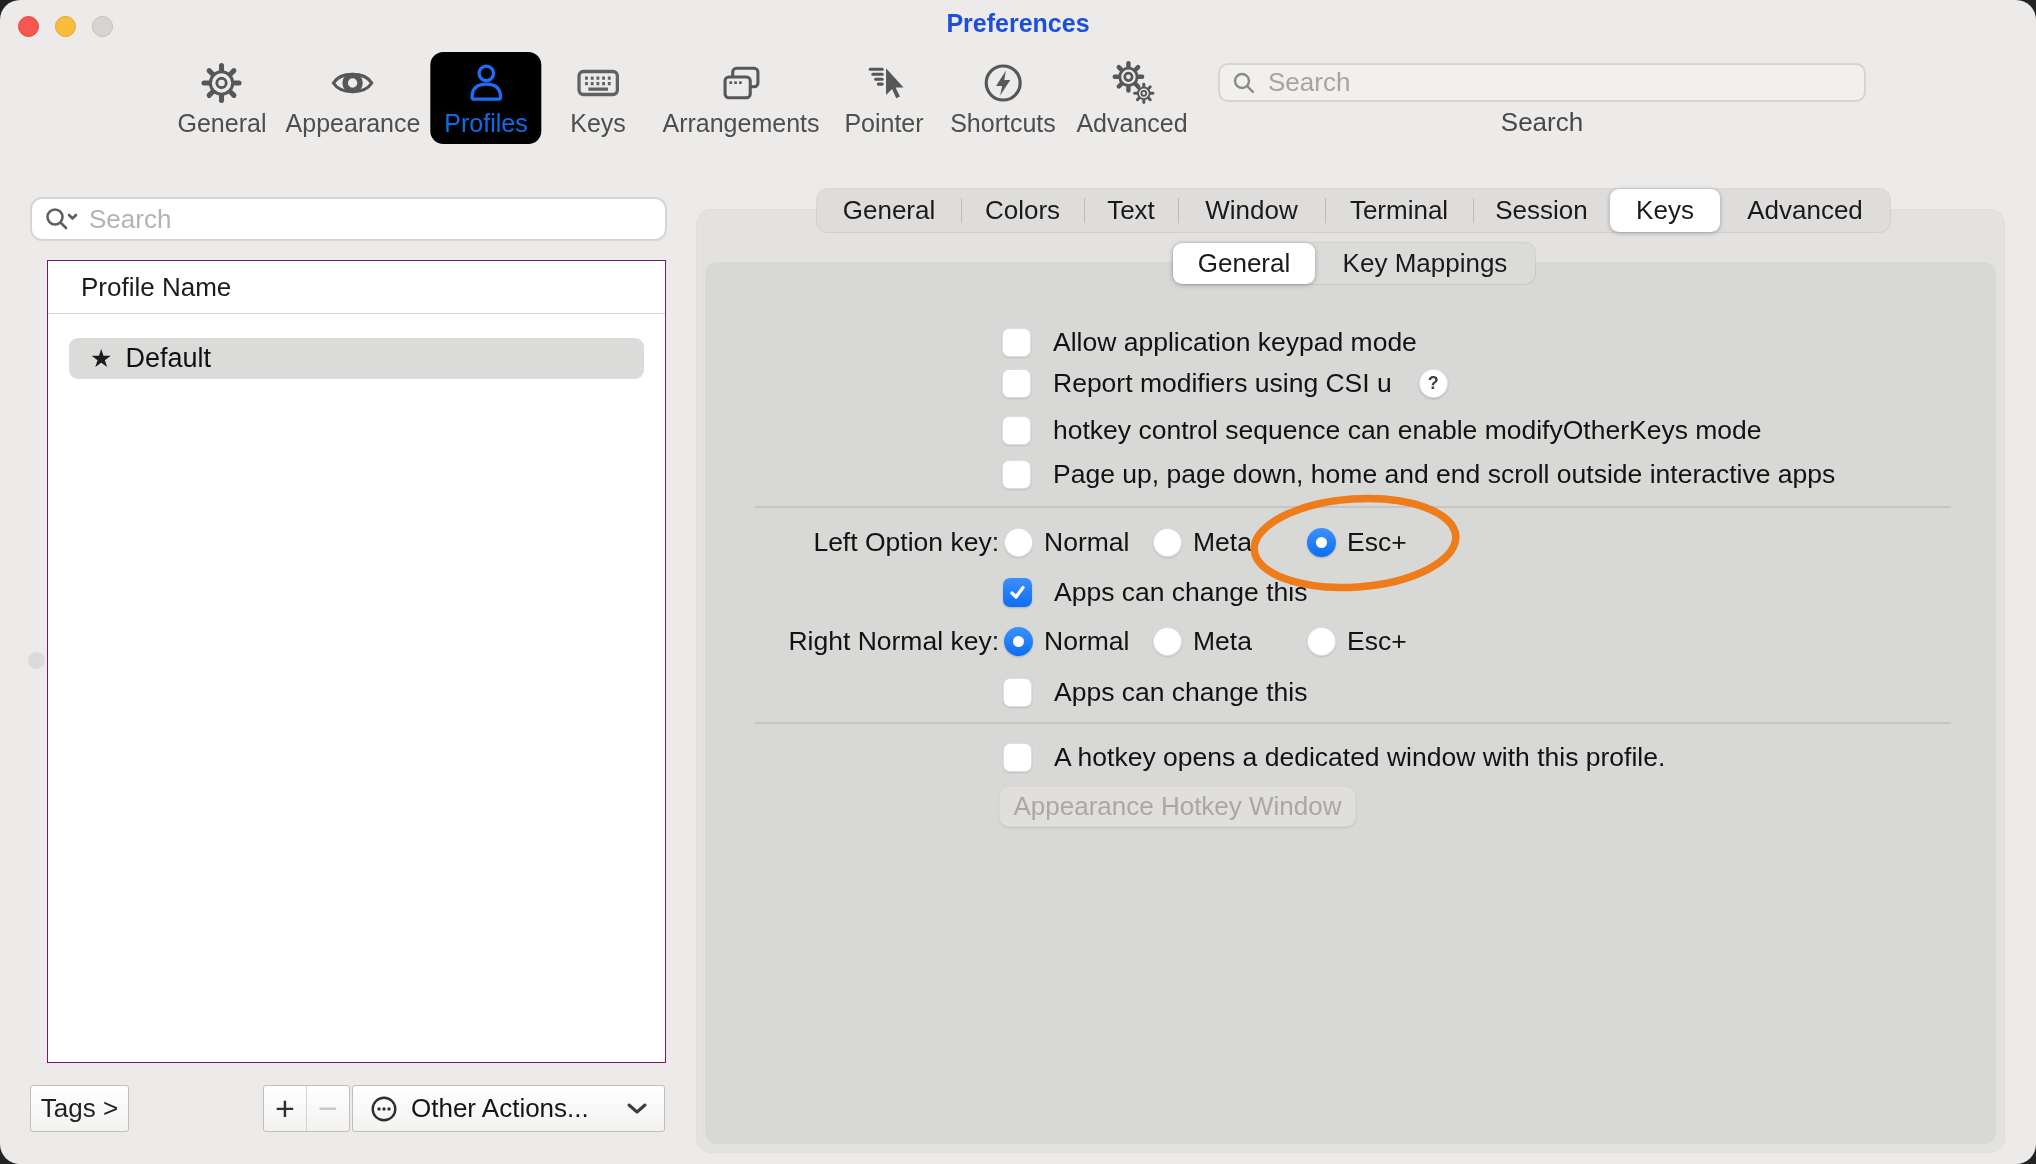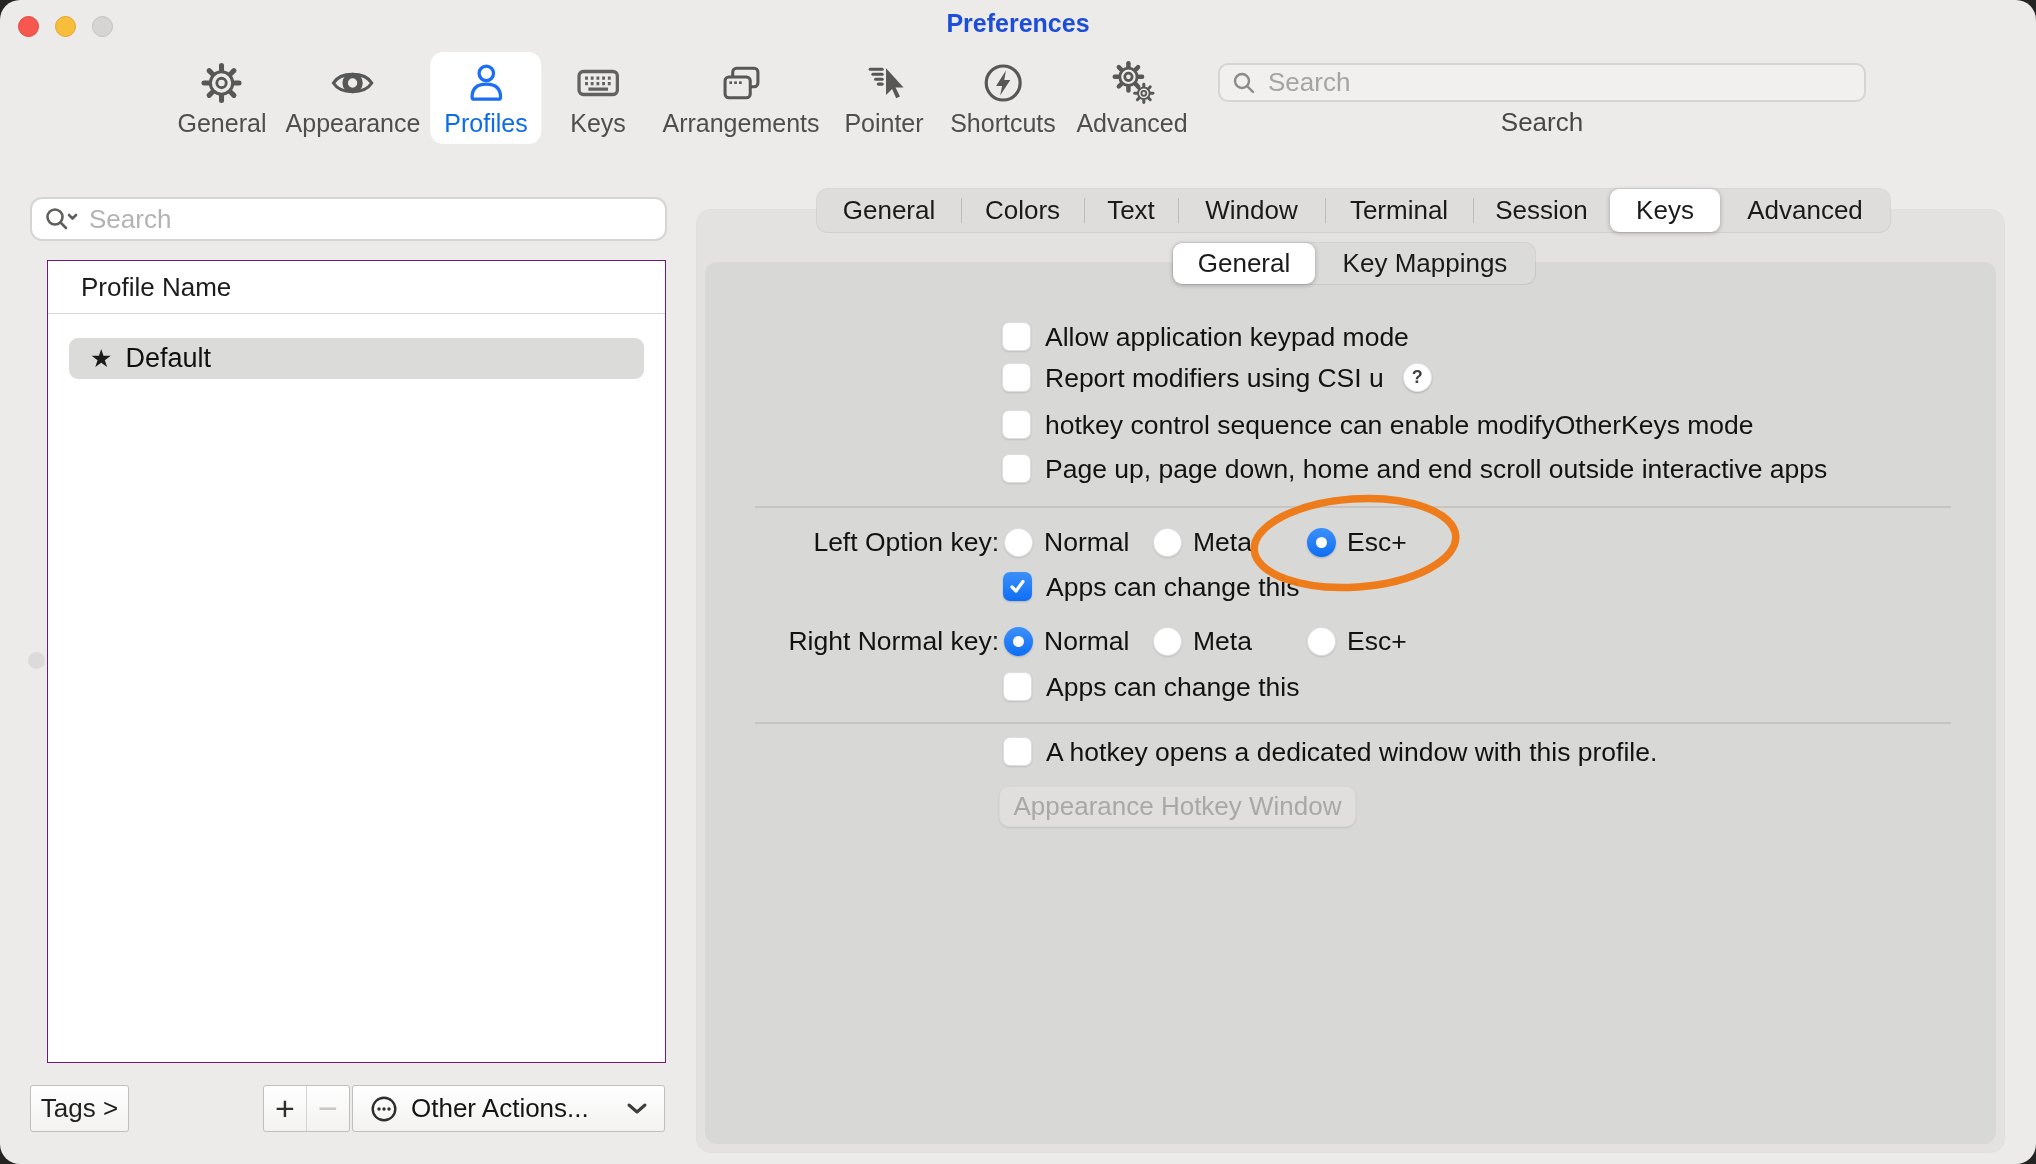--- a/index.html
+++ b/index.html
@@ -13,21 +13,21 @@
   .light.close{background:#f6574f;border:1px solid #e0463d;}
   .light.min{background:#f8bd3a;border:1px solid #e0a32e;}
   .light.zoom{background:#d6d5d3;border:1px solid #c2c1bf;}
   .win-title{position:absolute;top:9px;left:0;width:100%;text-align:center;
              font-size:25px;font-weight:bold;color:#1d4ed8;}
 
   
   .tb-item{position:absolute;top:52px;transform:translateX(-50%);display:flex;
            flex-direction:column;align-items:center;gap:3px;padding:8px 14px 6px;border-radius:13px;}
   .tb-item .lbl{font-size:25px;color:#4e4e4e;white-space:nowrap;}
-  .tb-item.selected{background:#ffffff;}
+  .tb-item.selected{background:#000000;}
   .tb-item.selected .lbl{color:#0e6ce6;}
   .tb-icon{width:46px;height:46px;display:block;}
 
   .tb-search{position:absolute;left:1218px;top:63px;width:648px;height:39px;background:#f1f0ef;
              border:2px solid #d6d5d4;border-radius:10px;box-sizing:border-box;display:flex;
              align-items:center;gap:10px;padding:0 12px;}
   .tb-search input, .sb-search input{border:none;outline:none;background:transparent;flex:1;
              font-family:"Liberation Sans",sans-serif;font-size:26px;color:#333;}
   .tb-search input::placeholder{color:#a5a4a3;}
   .tb-search-label{position:absolute;left:1218px;top:107px;width:648px;text-align:center;
@@ -71,21 +71,21 @@
   .seg:not(:first-child)::before{content:"";position:absolute;left:0;top:9px;bottom:9px;width:1px;background:#bdbcbb;}
   .seg.selected{background:#fff;border-radius:9px;box-shadow:0 1px 5px rgba(0,0,0,0.28);}
   .seg.selected::before{display:none;}
   .seg.selected + .seg::before{display:none;}
 
   .subtabbar{position:absolute;left:1173px;top:243px;width:362px;height:41px;background:#dbdbda;
             border-radius:10px;display:flex;box-shadow:0 0 0 1px rgba(0,0,0,0.07);}
 
   .sep{position:absolute;left:50px;width:1196px;height:2px;background:#c6c5c4;}
 
-  .cb-row{position:absolute;display:flex;align-items:flex-start;gap:14px;height:40px;}
+  .cb-row{position:absolute;display:flex;align-items:center;gap:22px;height:40px;}
   .checkbox{width:29px;height:29px;border-radius:7px;background:#fff;flex:0 0 29px;
             box-shadow:inset 0 0 0 1px rgba(0,0,0,0.13), 0 1px 2px rgba(0,0,0,0.12);
             display:flex;align-items:center;justify-content:center;}
   .checkbox .tick{display:none;}
   .checkbox.checked{background:linear-gradient(#3d90fa,#0d6ef4);box-shadow:0 1px 2px rgba(0,0,0,0.18);}
   .checkbox.checked .tick{display:block;}
   .cb-label{font-size:26.5px;color:#121212;white-space:nowrap;}
   .help-btn{width:29px;height:29px;border-radius:50%;background:#fff;margin-left:5px;
             box-shadow:inset 0 0 0 1px rgba(0,0,0,0.1), 0 1px 2px rgba(0,0,0,0.2);
             display:flex;align-items:center;justify-content:center;font-size:18px;font-weight:bold;color:#3e3e3e;}

